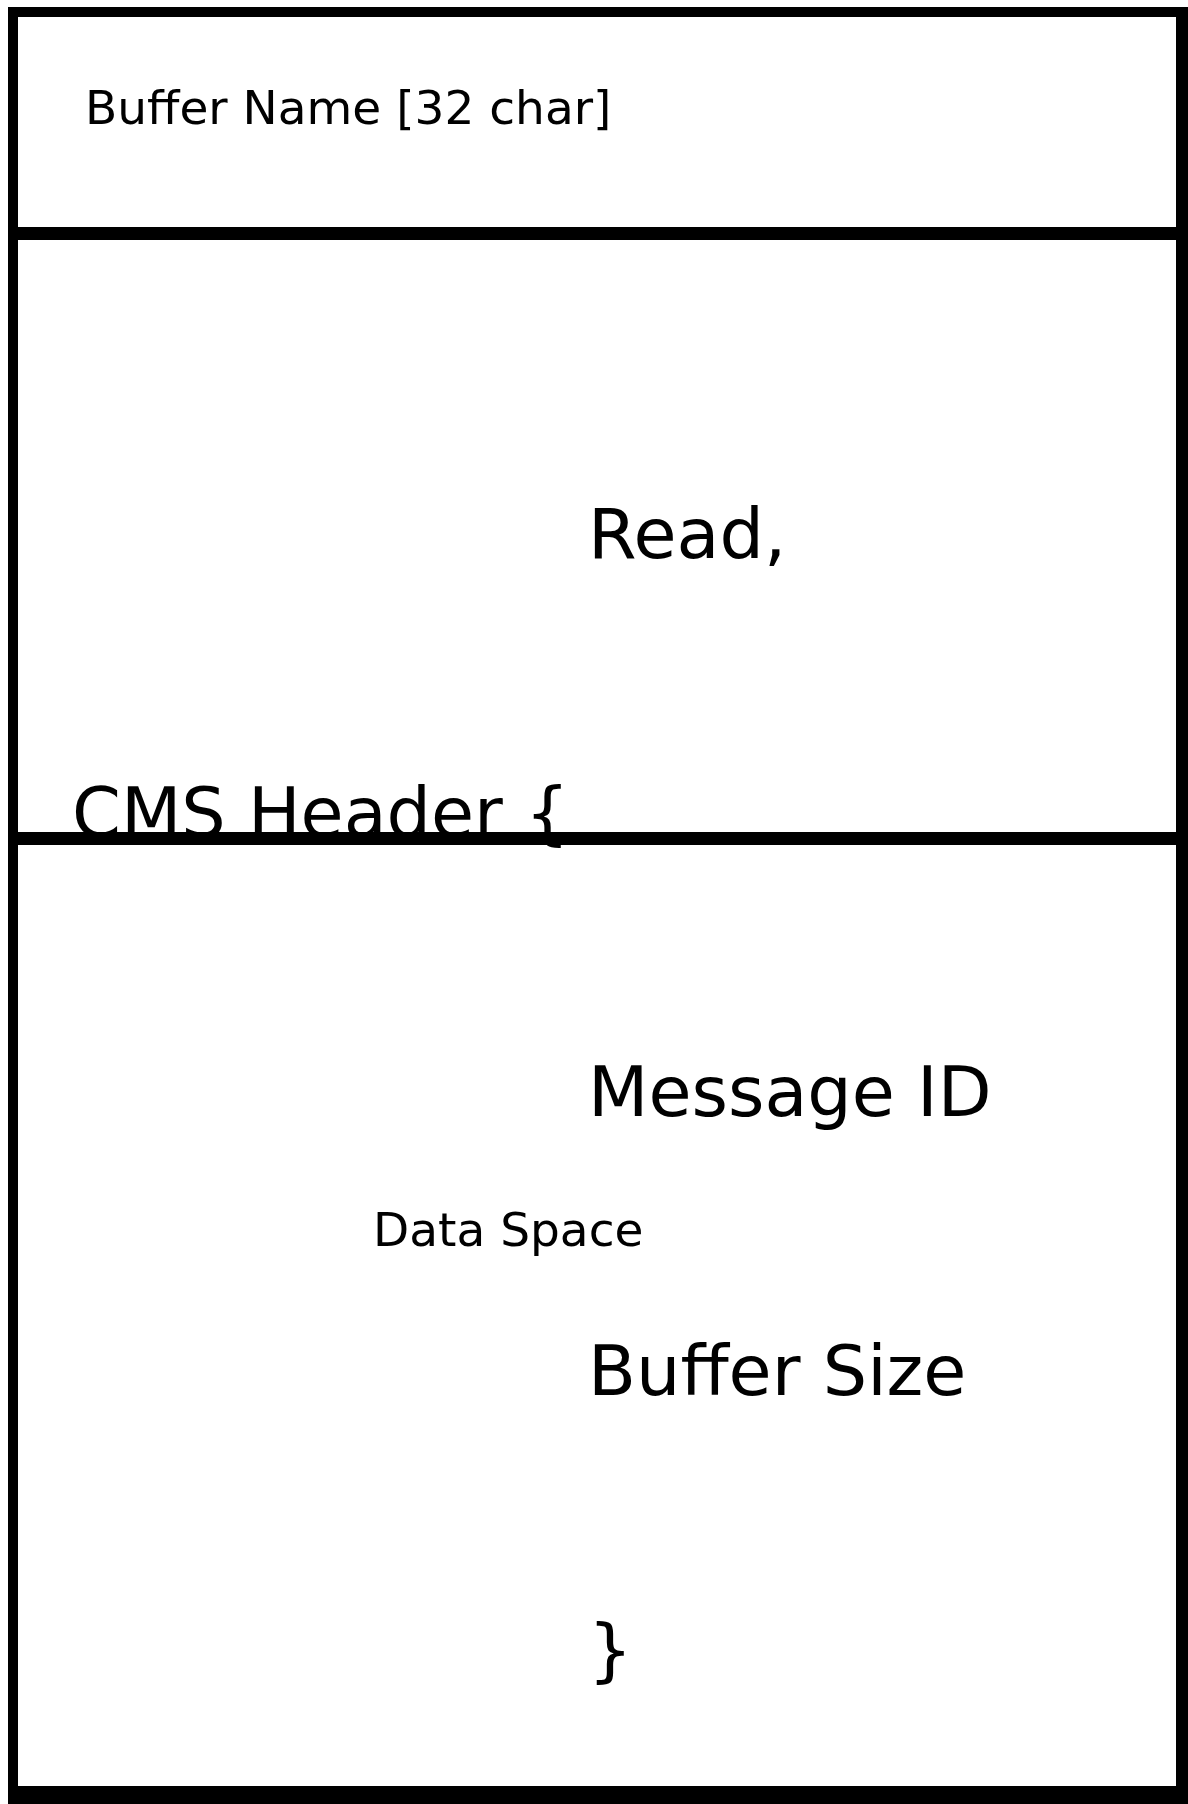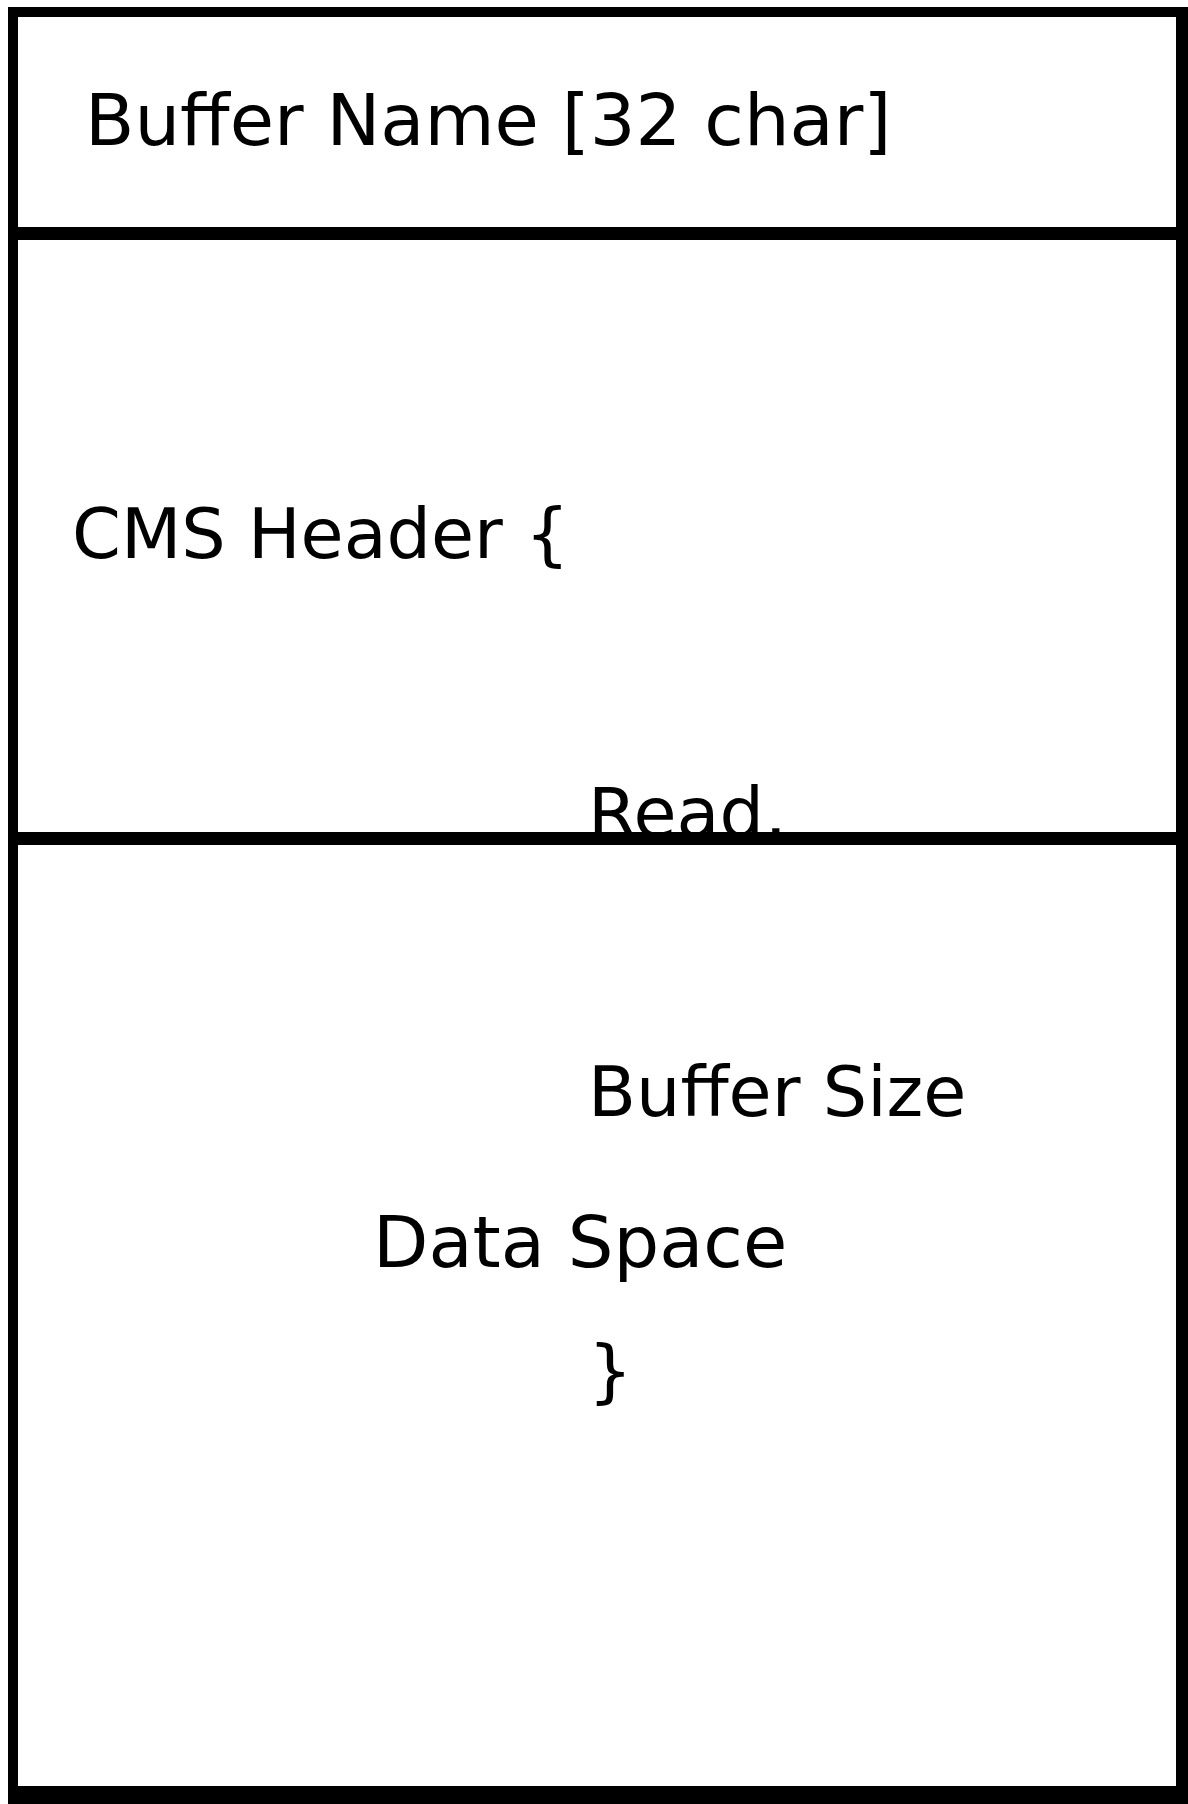--- a/index.html
+++ b/index.html
@@ -35,21 +35,21 @@
     left: 18px;
     right: 12px;
     height: 13px;
     background: #000000;
   }
   #divider-1 { top: 227px; }
   #divider-2 { top: 832px; }
 
   .label {
     position: absolute;
-    font-size: 72px;
+    font-size: 47px;
     line-height: 1;
     white-space: pre;
   }
   #buffer-name {
     left: 85px;
     top: 84px;
   }
   .cms-block {
     position: absolute;
     left: 72px;
@@ -71,22 +71,23 @@
 
 <div class="canvas">
 
   <div class="frame"></div>
 
   <div class="label" id="buffer-name">Buffer Name [32 char]</div>
 
   <div class="divider" id="divider-1"></div>
 
   <div class="cms-block">
+    <span class="cms-line indent">Read,</span>
     <span class="cms-line">CMS Header {</span>
-    <span class="cms-line indent">Read,</span>
+    <span class="cms-line indent">Message ID</span>
     <span class="cms-line indent">Buffer Size</span>
     <span class="cms-line indent">}</span>
   </div>
 
   <div class="divider" id="divider-2"></div>
 
   <div class="label" id="data-space">Data Space</div>
 
 </div>
 

